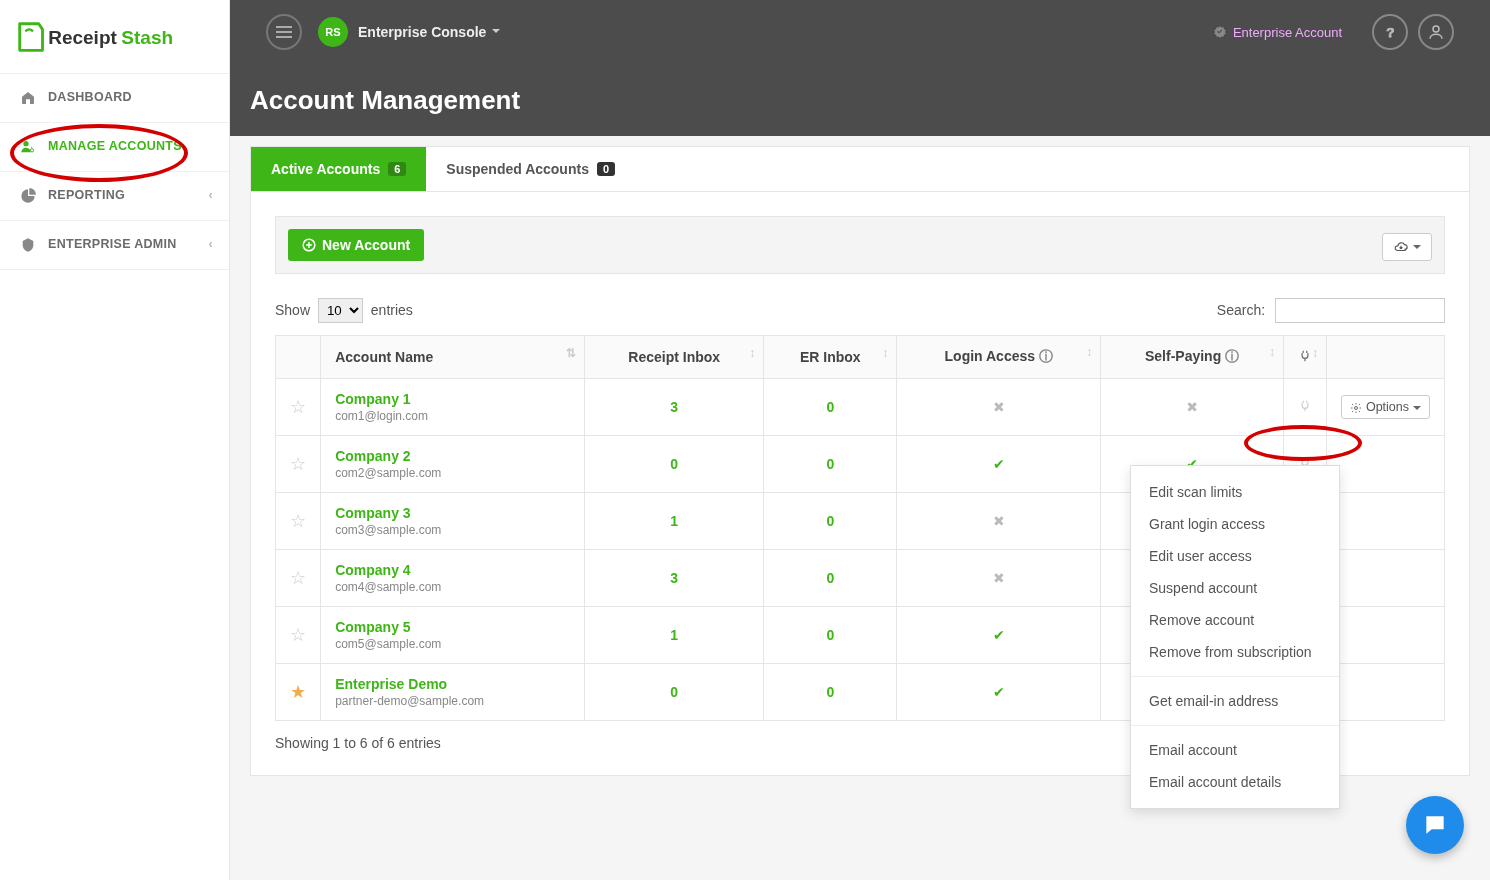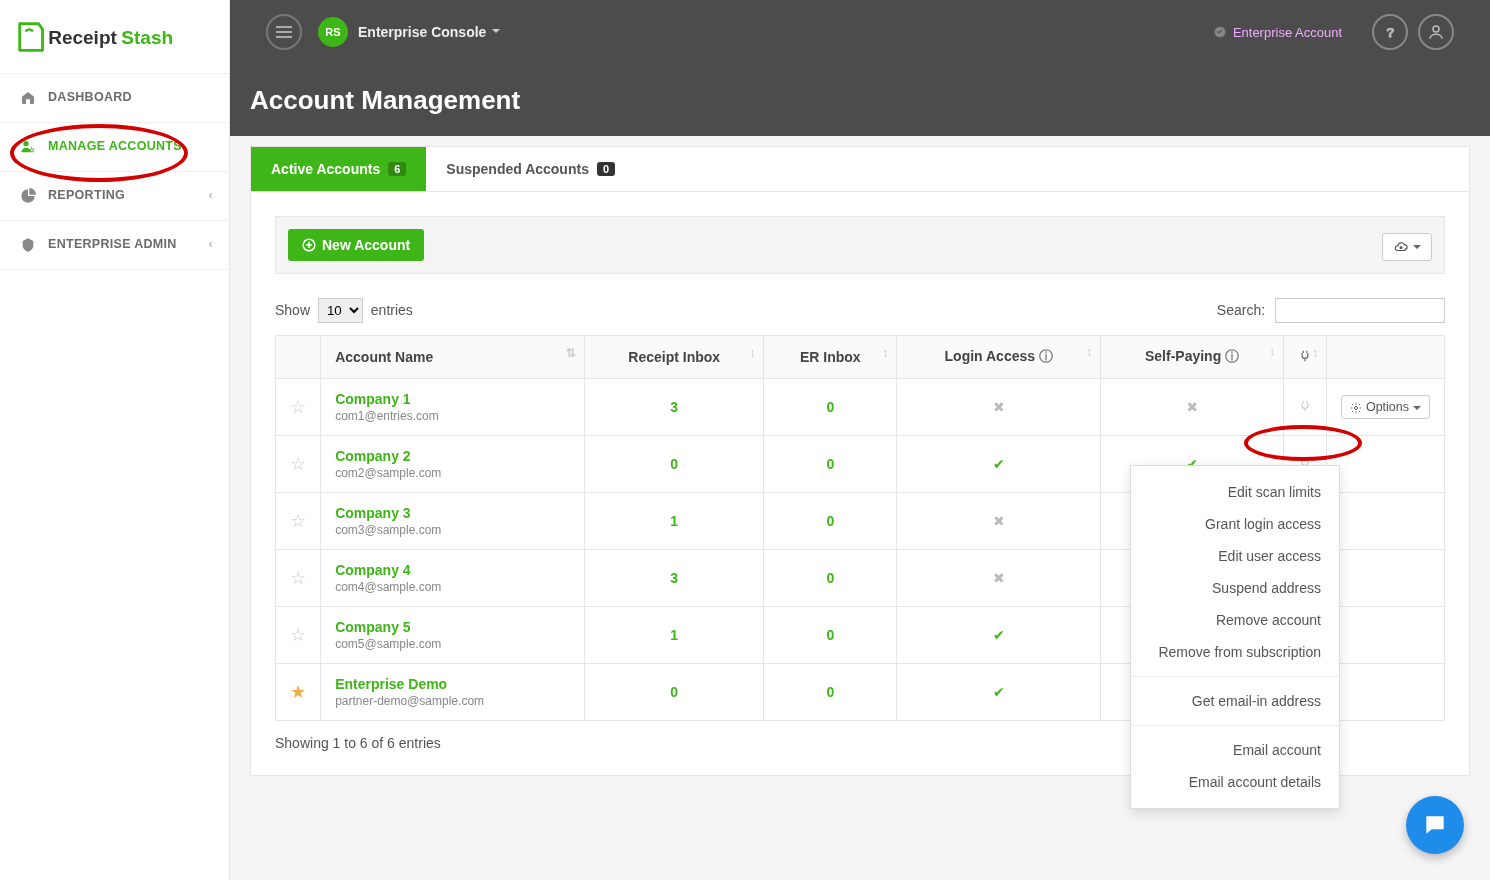--- a/index.html
+++ b/index.html
@@ -50,21 +50,21 @@
 td.star{width:36px;text-align:center;color:#ccc;font-size:18px;}
 td.star.fav{color:#f0ad4e;}
 .acct-name{color:#3fb618;font-weight:600;}
 .acct-mail{color:#888;font-size:12px;margin-top:2px;}
 .num-link{color:#3fb618;font-weight:600;}
 .chk{color:#3fb618;}
 .xmark{color:#bbb;}
 .plug{color:#ccc;}
 .opt-btn{border:1px solid #ccc;padding:4px 8px;border-radius:3px;cursor:pointer;font-size:12.5px;display:inline-flex;align-items:flex-end;gap:4px;color:#555;background:#fff;}
 .dropdown{position:absolute;background:#fff;border:1px solid #ddd;box-shadow:0 4px 12px rgba(0,0,0,.12);padding:10px 0;min-width:210px;z-index:50;}
-.dropdown .ditem{padding:8px 18px;cursor:pointer;color:#555;font-size:14px;text-align:right;}
+.dropdown .ditem{padding:8px 18px;cursor:pointer;color:#555;font-size:14px;}
 .dropdown .divider{height:1px;background:#eee;margin:8px 0;}
 .info-txt{color:#555;padding:14px 0 0;}
 .annot{position:absolute;pointer-events:none;border:4px solid #d40000;border-radius:50%;}
 .chat-bubble{position:absolute;right:26px;bottom:26px;width:58px;height:58px;border-radius:50%;background:#1f8ceb;display:flex;align-items:center;justify-content:center;box-shadow:0 4px 10px rgba(0,0,0,.25);cursor:pointer;}
 .chat-bubble svg{width:26px;height:26px;fill:#fff;}
 .caret-down{display:inline-block;border:4px solid transparent;border-top-color:#666;margin-top:3px;}
 </style>
 </head>
 <body>
 
@@ -200,21 +200,21 @@
                   <path d="M7 7v4a5 5 0 0 0 10 0V7M9 3v4M15 3v4M12 16v5" fill="none" stroke="#666" stroke-width="2"></path>
                 </svg><span class="sort">↕</span></th>
           <th style="width:110px"></th>
         </tr>
           </thead>
         <tbody id="tbody">
             <tr>
               <td class="star">☆</td>
               <td>
                 <div class="acct-name">Company 1</div>
-                <div class="acct-mail">com1@entries.com</div>
+                <div class="acct-mail">com1@login.com</div>
               </td>
               <td class="center"><span class="num-link">3</span></td>
               <td class="center"><span class="num-link">0</span></td>
               <td class="center"><span class="xmark">✖</span></td>
               <td class="center"><span class="xmark">✖</span></td>
               <td class="center"><span class="plug"><svg width="14" height="14" viewBox="0 0 24 24">
                     <path d="M7 7v4a5 5 0 0 0 10 0V7M9 3v4M15 3v4M12 16v5" fill="none" stroke="#ccc" stroke-width="2"></path>
                   </svg></span></td>
               <td class="center"><span class="opt-btn"><svg width="12" height="12" viewBox="0 0 24 24">
                     <circle cx="12" cy="12" r="3" fill="none" stroke="#666" stroke-width="2"></circle>
@@ -301,21 +301,21 @@
 
       <div class="info-txt">Showing 1 to 6 of 6 entries</div>
     </div>
   </div>
 </div>
 
 <div class="dropdown" id="dropdown" style="top:465px;left:1130px;">
     <div class="ditem">Edit scan limits</div>
     <div class="ditem">Grant login access</div>
     <div class="ditem">Edit user access</div>
-    <div class="ditem">Suspend address</div>
+    <div class="ditem">Suspend account</div>
     <div class="ditem">Remove account</div>
     <div class="ditem">Remove from subscription</div>
     <div class="divider"></div>
     <div class="ditem">Get email-in address</div>
     <div class="divider"></div>
     <div class="ditem">Email account</div>
     <div class="ditem">Email account details</div>
   </div>
 
 <div class="annot" style="left:10px;top:124px;width:178px;height:58px;"></div>

